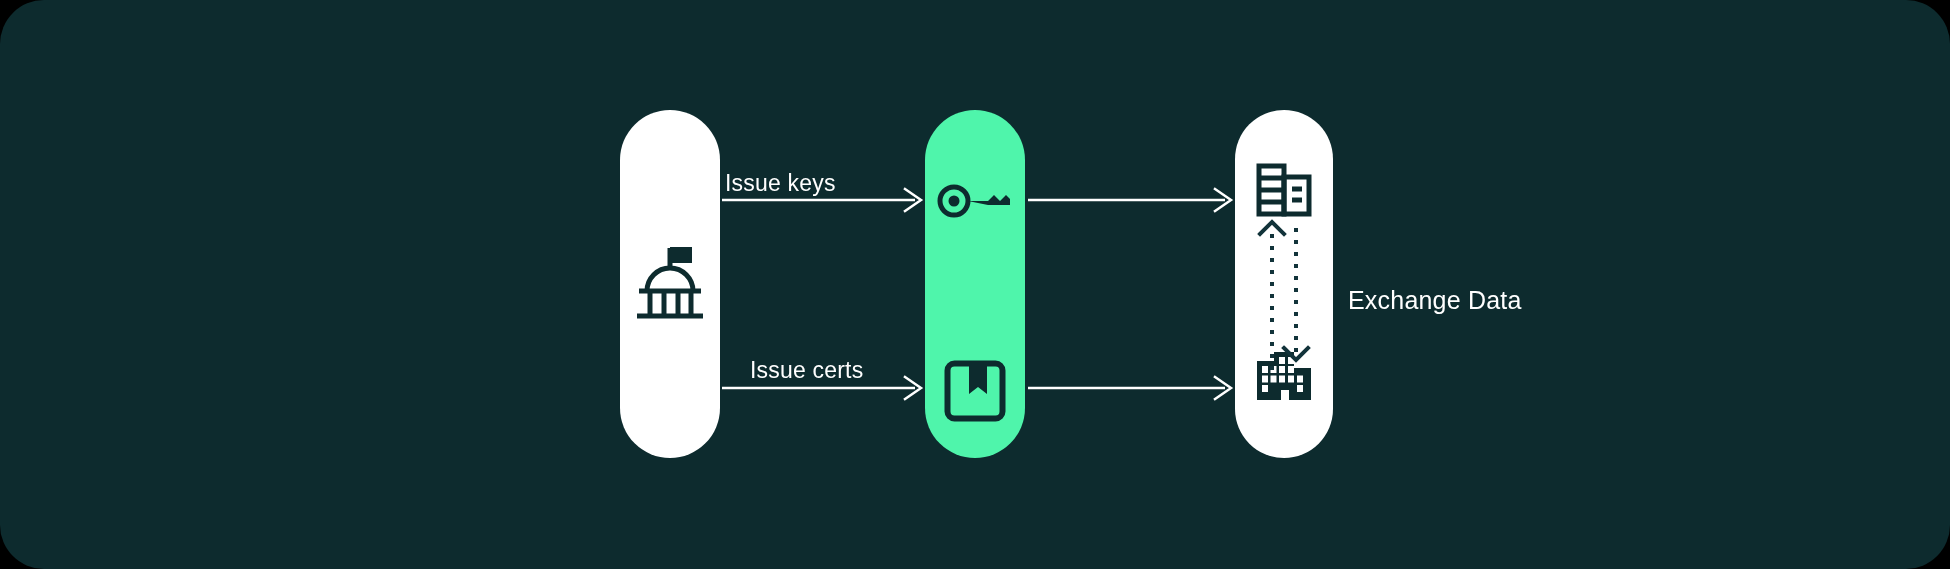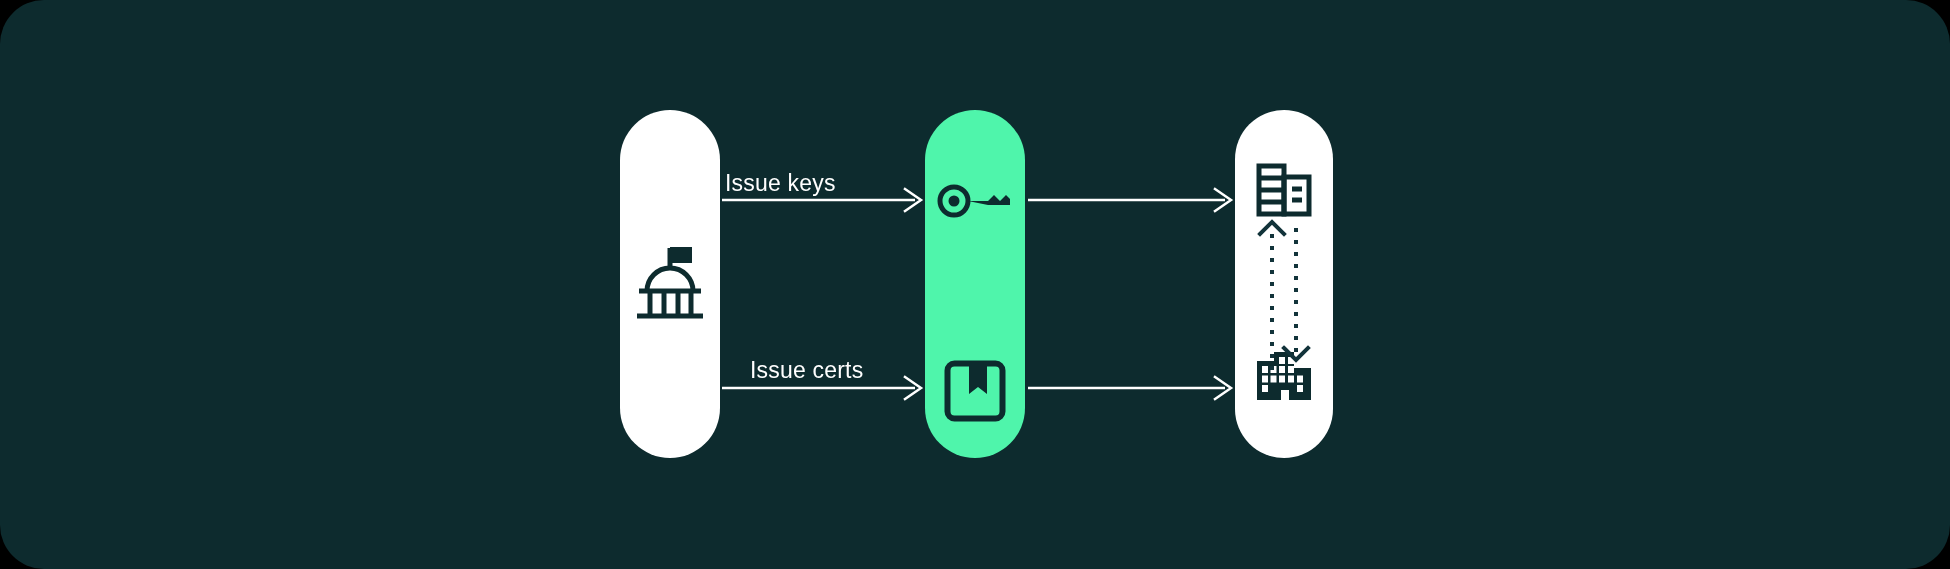--- a/index.html
+++ b/index.html
@@ -219,15 +219,16 @@
       <g>
         <path d="M1296 228 V352" stroke="#12333A" stroke-width="4" stroke-linecap="butt" stroke-dasharray="4 8" fill="none"></path>
         <path d="M1284 348 L1296 360 L1308 348" stroke="#12333A" stroke-width="4" fill="none" stroke-linecap="square"></path>
       </g>
     </svg>
 
     <div class="edge-label" id="label-issue-keys">Issue keys</div>
 
     <div class="edge-label" id="label-issue-certs">Issue certs</div>
 
+    <div class="edge-label" id="label-exchange-data">Exchange Data</div>
 
   </div>
 </div>
 
 </body></html>

